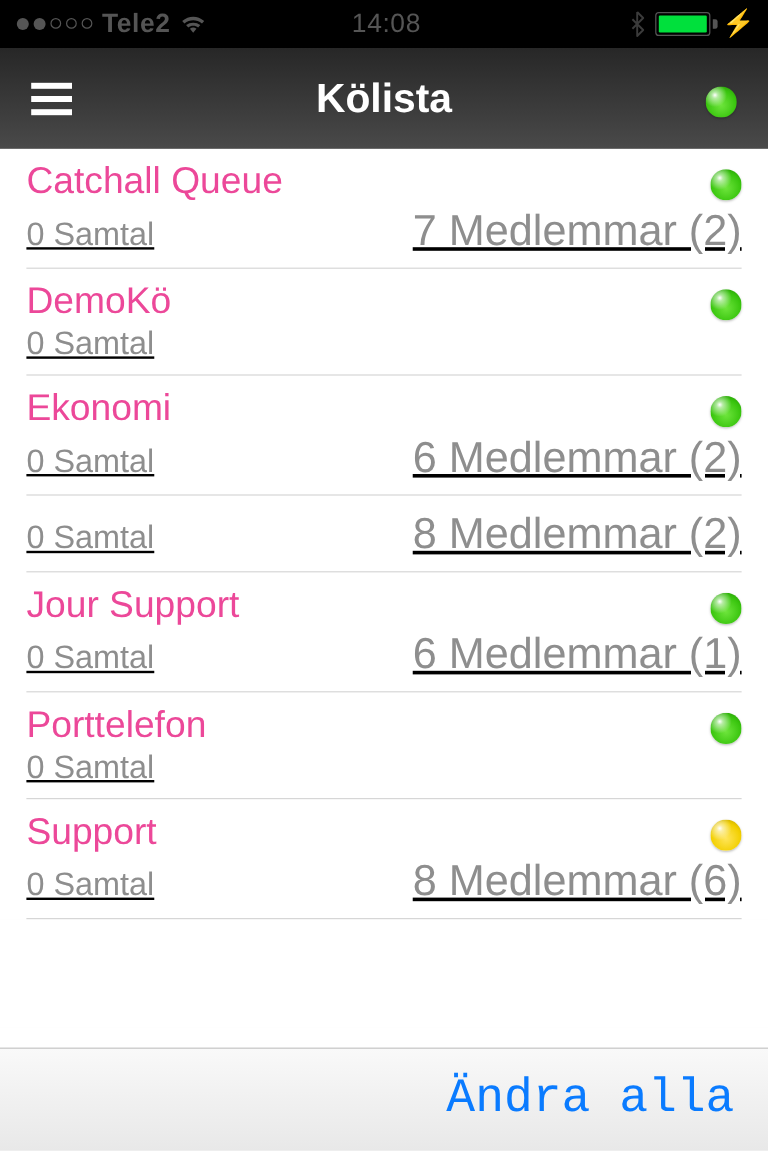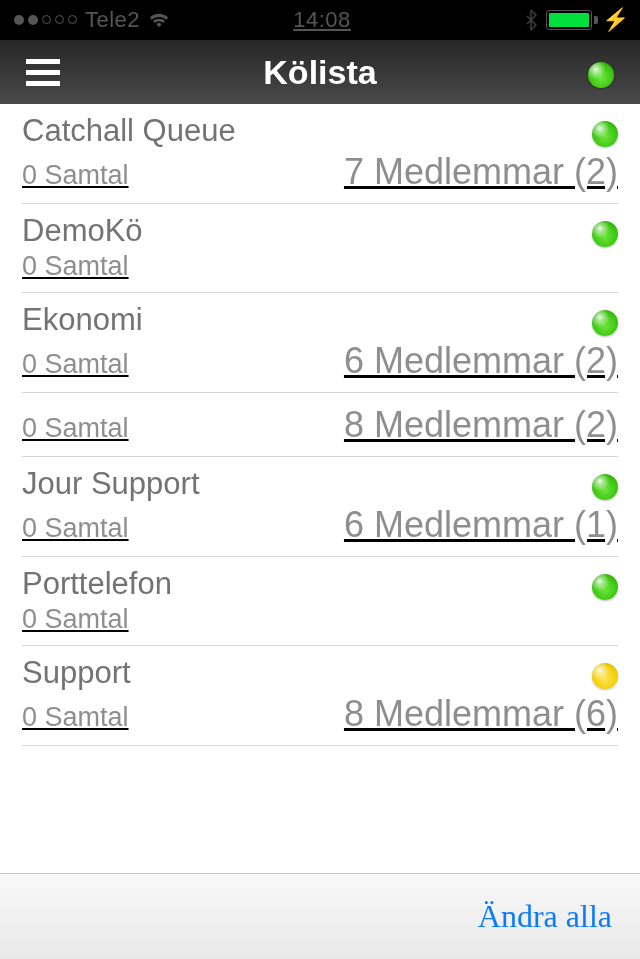--- a/index.html
+++ b/index.html
@@ -17,22 +17,22 @@
       background: #000;
       display: flex;
       align-items: center;
       padding: 0 10px 0 14px;
       color: #555;
       font-size: 22px;
       font-weight: 500;
       letter-spacing: .5px;
     }
     .statusbar .left, .statusbar .right { display: flex; align-items: center; gap: 8px; }
-    .statusbar .left { flex: 1; }
-    .statusbar .center { flex: 0 0 auto; color: #555; text-decoration: underline; }
+    .statusbar .left { flex: 1; font-weight: bold; }
+    .statusbar .center { flex: 0 0 auto; color: #555; }
     .statusbar .right { flex: 1; justify-content: flex-end; }
     .signal-dots { display: flex; gap: 4px; }
     .sdot { width: 10px; height: 10px; border-radius: 50%; background: #555; }
     .sdot.empty { background: none; border: 1.5px solid #555; width: 9px; height: 9px; }
     .carrier { color: #555; font-size: 22px; }
     .wifi-icon svg { display:block; }
     .bt-icon svg { display:block; }
     .battery {
       display: flex; align-items: center;
     }
@@ -51,21 +51,21 @@
     }
     .bat-fill {
       width: 100%; height: 100%;
       background: #00e03c;
       border-radius: 1px;
     }
     .bolt { color: #555; font-size: 22px; line-height: 0; margin-left: 4px; }
 
     
     .app-header {
-      height: 64px;
+      height: 84px;
       background: linear-gradient(#272727, #3f3f3f 70%, #4a4a4a);
       display: flex;
       align-items: center;
       padding: 0 26px;
       position: relative;
     }
     .hamburger {
       display: flex; flex-direction: column; gap: 6px;
     }
     .hamburger span {
@@ -109,21 +109,21 @@
       content: "";
       position: absolute;
       left: 22px; right: 22px; bottom: 0;
       border-bottom: 1px solid #d6d6d6;
     }
     .item-top {
       display: flex; align-items: center;
     }
     .item-name {
       font-size: 31px;
-      color: #737373;
+      color: #ec4899;
     }
     .item .dot, .hdr-status-dot .dot {
       margin-left: auto;
       margin-top: 6px;
       flex-shrink: 0;
     }
     .item-bottom {
       display: flex; align-items: baseline;
       margin-top: 2px;
       text-decoration: underline;
@@ -145,24 +145,24 @@
     .footer {
       height: 86px;
       background: linear-gradient(#f9f9f9, #e8e8e8);
       border-top: 1px solid #c6c6c6;
       display: flex;
       align-items: center;
       justify-content: flex-end;
       padding: 0 28px;
     }
     .footer-btn {
-      font-size: 32px;
+      font-size: 40px;
       color: #0a7bff;
       background: none; border: none;
-      font-family: Liberation Serif, serif;
+      font-family: Liberation Mono, monospace;
     }
   </style>
 </head>
 <body>
 
 <div class="statusbar">
   <div class="left">
     <div class="signal-dots">
       <div class="sdot"></div>
         <div class="sdot"></div>

